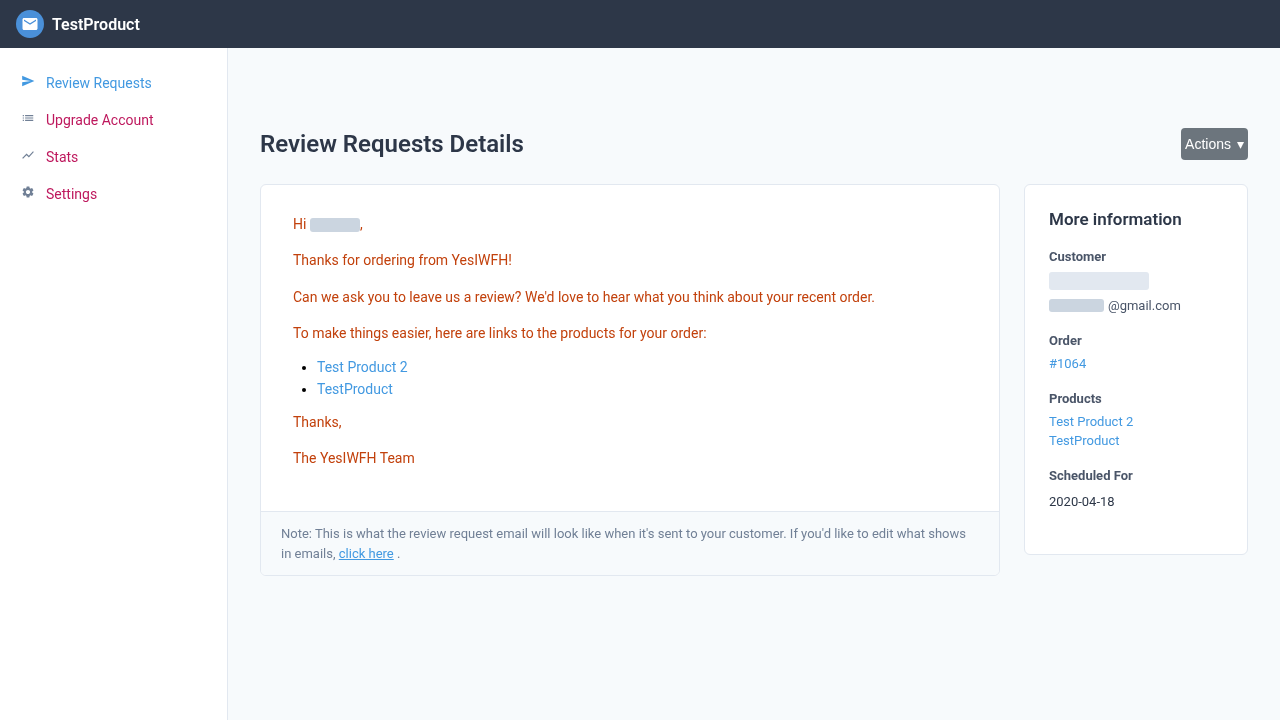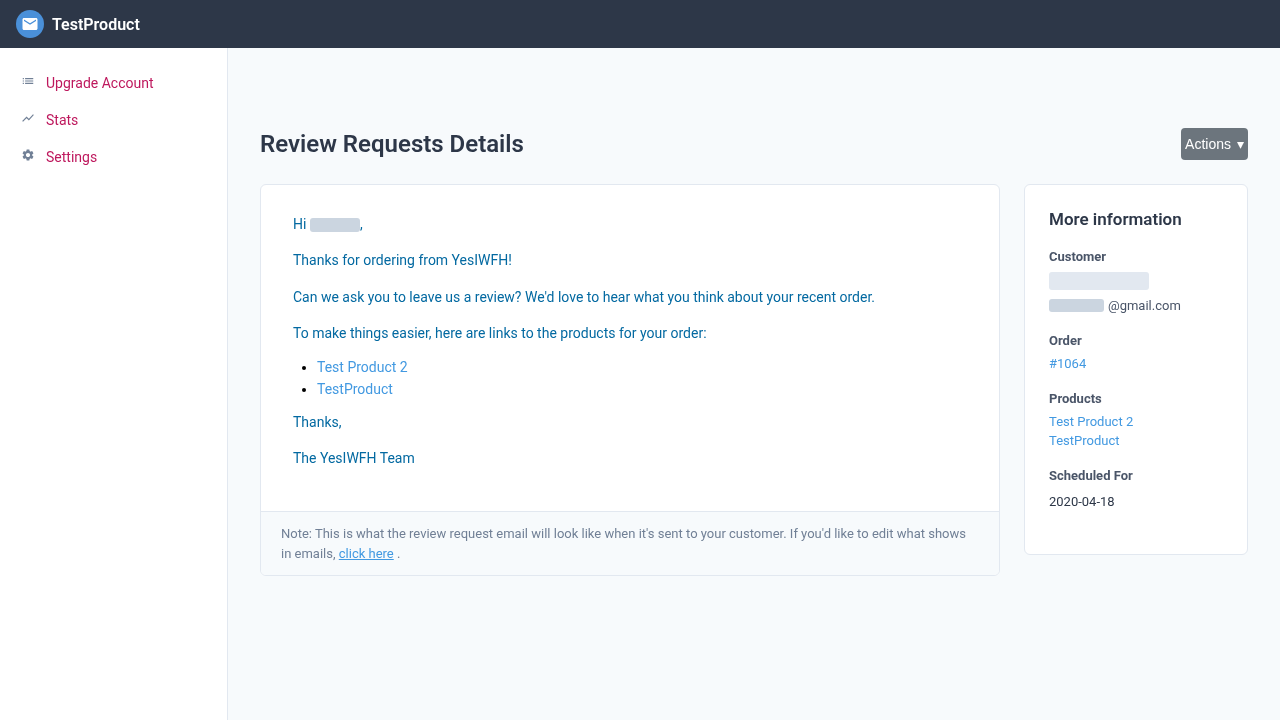--- a/index.html
+++ b/index.html
@@ -112,21 +112,21 @@
       background: #fff;
       border: 1px solid #e2e8f0;
       border-radius: 6px;
       overflow: hidden;
     }
     .email-body {
       padding: 28px 32px;
     }
     .email-body p {
       font-size: 14px;
-      color: #0369a1;
+      color: #c2410c;
       line-height: 1.6;
       margin-bottom: 14px;
     }
     .email-body .greeting { margin-bottom: 14px; }
     .email-body ul {
       margin: 0 0 14px 24px;
     }
     .email-body ul li {
       font-size: 14px;
       margin-bottom: 6px;
@@ -221,20 +221,28 @@
         <path d="M20 4H4c-1.1 0-2 .9-2 2v12c0 1.1.9 2 2 2h16c1.1 0 2-.9 2-2V6c0-1.1-.9-2-2-2zm0 4l-8 5-8-5V6l8 5 8-5v2z"></path>
       </svg>
     </div>
     <span>TestProduct</span>
   </div>
 </div>
 
 <div class="layout">
 
   <nav class="sidebar">
+    <a class="sidebar-item active" href="#">
+      <span class="icon">
+        <svg width="14" height="14" viewBox="0 0 24 24" fill="#4299e1">
+          <path d="M2.01 21L23 12 2.01 3 2 10l15 2-15 2z"></path>
+        </svg>
+      </span>
+      <span>Review Requests</span>
+    </a>
     <a class="sidebar-item" href="#">
       <span class="icon">
         <svg width="14" height="14" viewBox="0 0 24 24" fill="#718096">
           <path d="M3 13h2v-2H3v2zm0 4h2v-2H3v2zm0-8h2V7H3v2zm4 4h14v-2H7v2zm0 4h14v-2H7v2zM7 7v2h14V7H7z"></path>
         </svg>
       </span>
       <span>Upgrade Account</span>
     </a>
     <a class="sidebar-item" href="#">
       <span class="icon">

